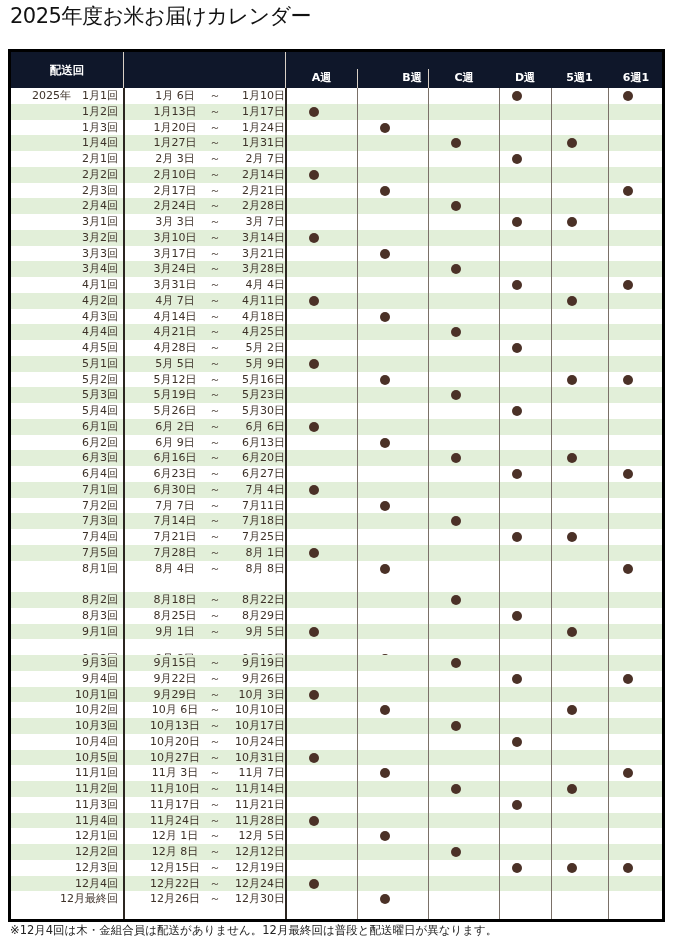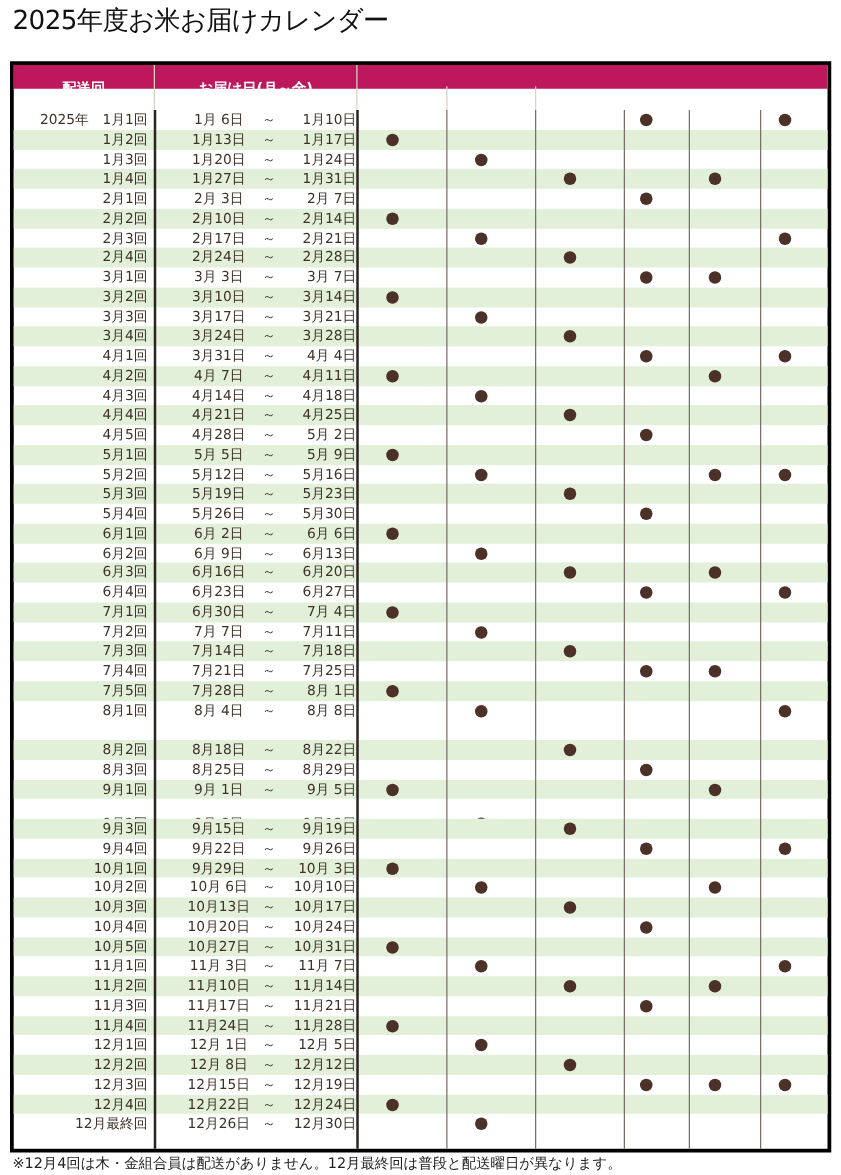--- a/index.html
+++ b/index.html
@@ -11,22 +11,22 @@
   .title {
     position: absolute; left: 10px; top: 2px;
     font-size: 21px; color: #111; letter-spacing: -0.5px;
     font-family: "DejaVu Sans", sans-serif;
   }
   .table {
     position: absolute; left: 8px; top: 49px; width: 657px; height: 873px;
     border: 3px solid #000; box-sizing: border-box; border-right-width: 3px;
   }
   .header {
-    position: absolute; left: 0; top: 0; right: 0; height: 19px;
-    background: #be185d; color: #fff; font-weight: bold; font-size: 11.5px;
+    position: absolute; left: 0; top: 0; right: 0; height: 36px;
+    background: #0f172a; color: #fff; font-weight: bold; font-size: 11.5px;
   }
   .hcell {
     position: absolute; top: 0; height: 36px; display: flex; align-items: center; justify-content: center;
     box-sizing: border-box;
   }
   .hdiv { position: absolute; top: 0; width: 1px; height: 36px; background: #d9d0c6; }
   .hdiv.short { top: 17px; height: 19px; }
   .sub { position: absolute; top: 15px; height: 21px; display: flex; align-items: center; justify-content: center; font-size: 11px; }
   .group-label { position: absolute; top: 0; height: 16px; display:flex; align-items:center; justify-content:center; font-size: 11px; }
   .rows { position: absolute; left: 0; top: 36px; right: 0; bottom: 0; }
@@ -45,21 +45,20 @@
 </style>
 </head>
 <body>
 
 <div class="title">2025年度お米お届けカレンダー</div>
 
 <div class="table">
   <div class="header">
     <div class="hcell" style="left:0;width:112px;">配送回</div>
     <div class="hdiv" style="left:112px;"></div>
-    <div class="hcell" style="left:113px;width:161px;">お届け日(月～金)</div>
     <div class="hdiv" style="left:274px;"></div>
     <div class="sub" style="left:275px;width:71px;">A週</div>
     <div class="hdiv short" style="left:346px;"></div>
     <div class="sub" style="left:366px;width:70px;">B週</div>
     <div class="hdiv short" style="left:417px;"></div>
     <div class="sub" style="left:418px;width:70px;">C週</div>
     <div class="sub" style="left:488px;width:52px;">D週</div>
     <div class="sub" style="left:540px;width:57px;">5週1</div>
     <div class="sub" style="left:597px;width:56px;">6週1</div>
   </div>

